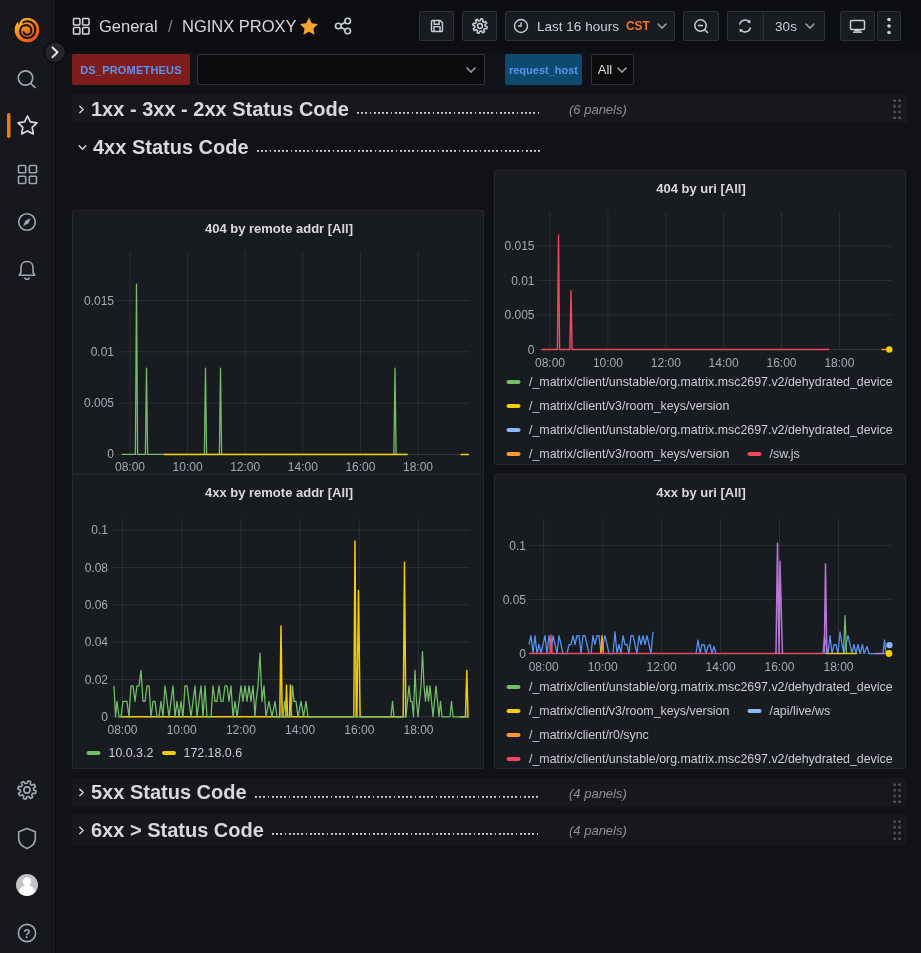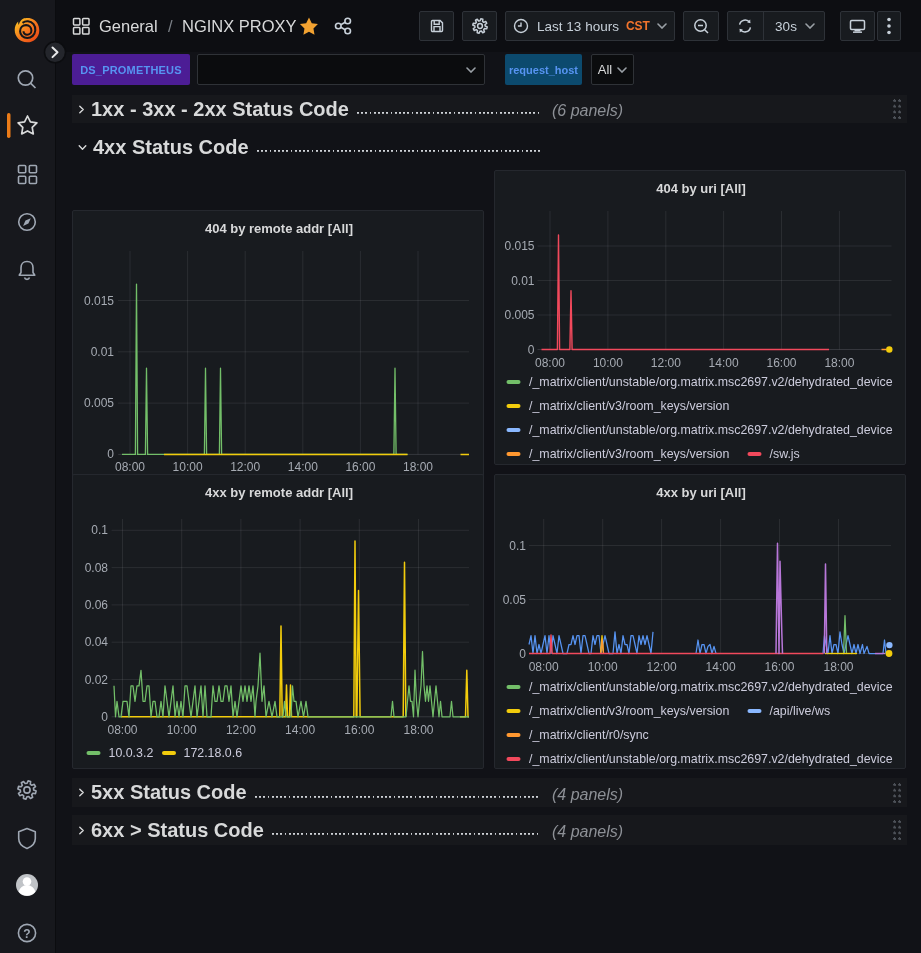--- a/index.html
+++ b/index.html
@@ -8,21 +8,21 @@
 #navbar{position:absolute;left:0;top:0;width:921px;height:52px;background:#0d0e12;}
 #sidebar{position:absolute;left:0;top:0;width:56px;height:953px;background:#17181d;border-right:1px solid #0b0c0f;}
 .navbtn{position:absolute;top:11px;height:30px;background:#181b1f;border:1px solid #2e3238;border-radius:2px;
 display:flex;align-items:center;justify-content:center;color:#c7d0d9;}
 .vbox{position:absolute;top:54px;height:31px;border-radius:2px;display:flex;align-items:center;}
 .rowhdr{position:absolute;left:72px;width:835px;display:flex;align-items:center;color:#d8d9da;}
 .rowtitle{font-size:20px;font-weight:bold;color:#d8d9da;white-space:nowrap;}
 .dots{flex:1 1 auto;height:11px;margin-left:8px;
 background-image:repeating-linear-gradient(90deg,#cfd2d7 0px,#cfd2d7 1.8px,transparent 1.8px,transparent 4.2px);
 background-size:100% 1.8px;background-repeat:no-repeat;background-position:0 8.8px;}
-.npanels{position:absolute;left:552px;font-size:16px;font-style:italic;color:#8d9096;width:120px;}
+.npanels{position:absolute;left:569px;font-size:13px;font-style:italic;color:#8d9096;width:120px;}
 .chev{margin:0 6px 0 6px;display:flex;align-items:center;}
 .panel{position:absolute;width:412px;height:295px;background:#181b1f;border:1px solid #25282e;border-radius:2px;overflow:hidden;}
 .handle{position:absolute;width:10px;height:22px;
 background-image:radial-gradient(circle at 1.6px 1.6px,#4c5057 1.25px,transparent 1.45px);
 background-size:5px 5.7px;}
 </style></head>
 <body>
 <div class="panel" style="left:72px;top:170px;margin-top:40px;">
     <svg width="412" height="295" viewBox="0 0 412 295" style="position:absolute;left:0;top:0;">
       <text x="206" y="22" text-anchor="middle" font-size="13" font-weight="bold" fill="#d8d9da">404 by remote addr [All]</text>
@@ -249,21 +249,21 @@
       <circle cx="9" cy="9" r="2.4" fill="none" stroke="#c7d0d9" stroke-width="1.5"></circle>
     </svg>
   </div>
 <div class="navbtn" style="left:505px;width:170px;">
     <span style="margin-right:8px;display:flex">
       <svg width="16" height="16" viewBox="0 0 16 16">
         <circle cx="8" cy="8" r="6.5" fill="none" stroke="#c7d0d9" stroke-width="1.4"></circle>
         <path d="M8,4.6 v3.4 h-3.1" fill="none" stroke="#c7d0d9" stroke-width="1.4"></path>
       </svg>
     </span>
-    <span style="font-size:13.5px;color:#c7d0d9">Last 13 hours</span>
+    <span style="font-size:13.5px;color:#c7d0d9">Last 16 hours</span>
     <span style="font-size:12px;font-weight:bold;color:#f2742c;margin-left:7px">CST</span>
     <span style="margin-left:7px;display:flex">
       <svg width="10" height="6" viewBox="0 0 10 6">
         <path d="M1,1 l4,4 4,-4" fill="none" stroke="#9aa0a6" stroke-width="1.6" stroke-linecap="round"></path>
       </svg>
     </span>
   </div>
 <div class="navbtn" style="left:683px;width:36px;">
     <svg width="17" height="17" viewBox="0 0 17 17">
       <circle cx="7.5" cy="7.5" r="5.7" fill="none" stroke="#c7d0d9" stroke-width="1.5"></circle>
@@ -298,21 +298,21 @@
     </svg>
   </div>
 <div class="navbtn" style="left:877px;width:24px;">
     <svg width="4" height="18" viewBox="0 0 4 18">
       <circle cx="2" cy="2.5" r="1.8" fill="#c7d0d9"></circle>
       <circle cx="2" cy="9" r="1.8" fill="#c7d0d9"></circle>
       <circle cx="2" cy="15.5" r="1.8" fill="#c7d0d9"></circle>
     </svg>
   </div>
 
-<div class="vbox" style="left:72px;width:118px;background:#4c1d95;justify-content:center;">
+<div class="vbox" style="left:72px;width:118px;background:#7f1d1d;justify-content:center;">
 <span style="font-size:11px;font-weight:bold;letter-spacing:0.2px;color:#5794f2">DS_PROMETHEUS</span>
   </div>
 <div class="vbox" style="left:197px;width:288px;background:#0b0c0e;border:1px solid #2f3237;">
 <span style="margin-left:auto;margin-right:8px;display:flex">
       <svg width="10" height="6" viewBox="0 0 10 6">
         <path d="M1,1 l4,4 4,-4" fill="none" stroke="#9aa0a6" stroke-width="1.6" stroke-linecap="round"></path>
       </svg>
     </span>
   </div>
 <div class="vbox" style="left:505px;width:77px;background:#0c4a6e;justify-content:center;">

